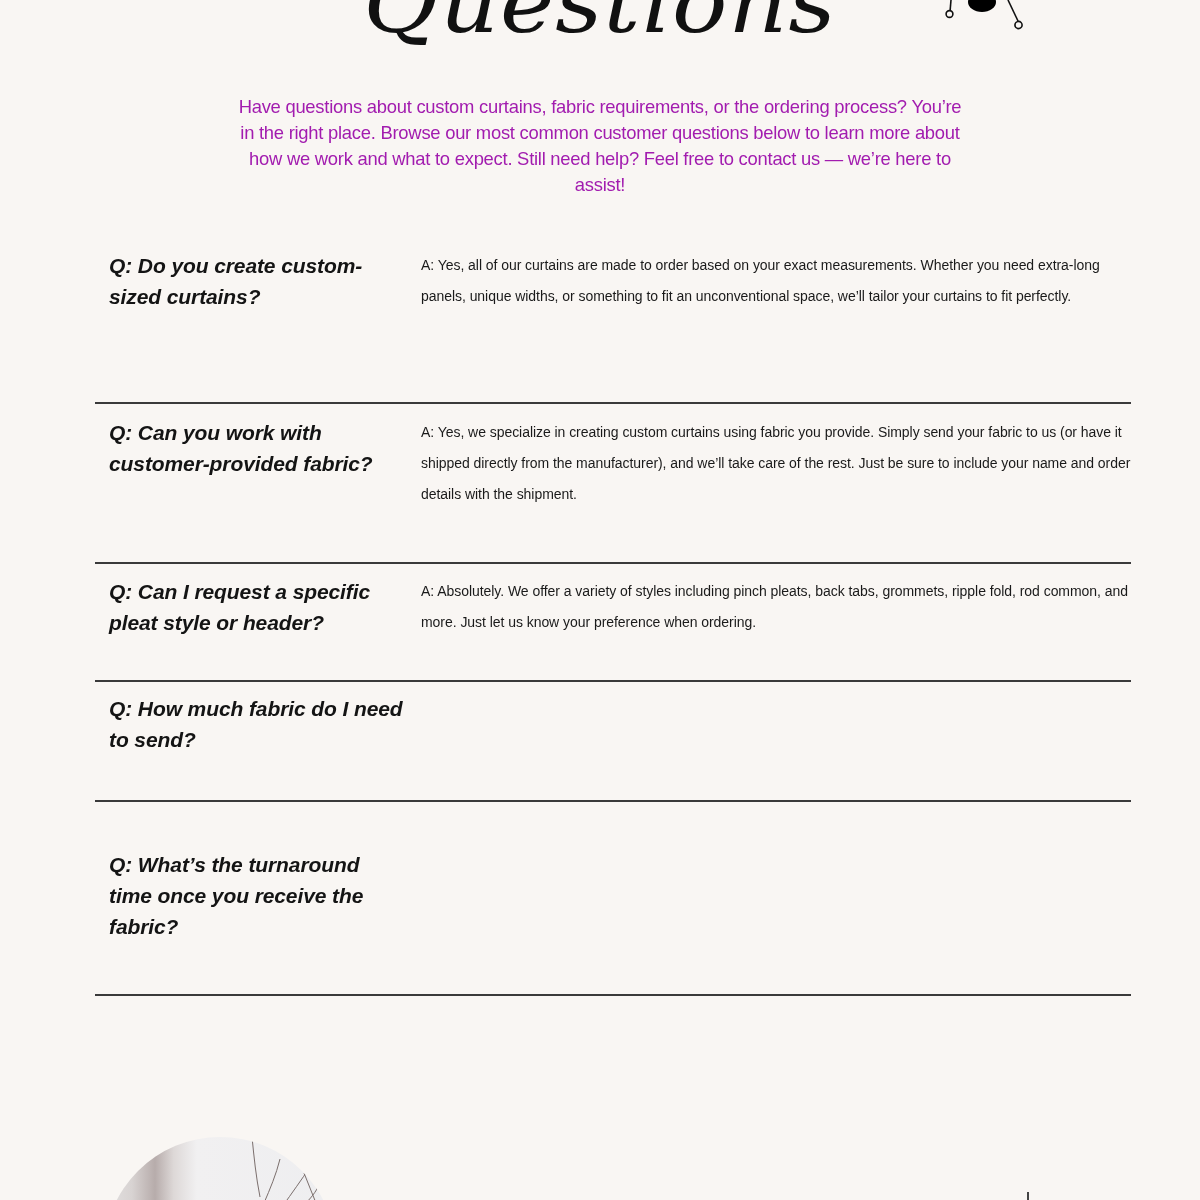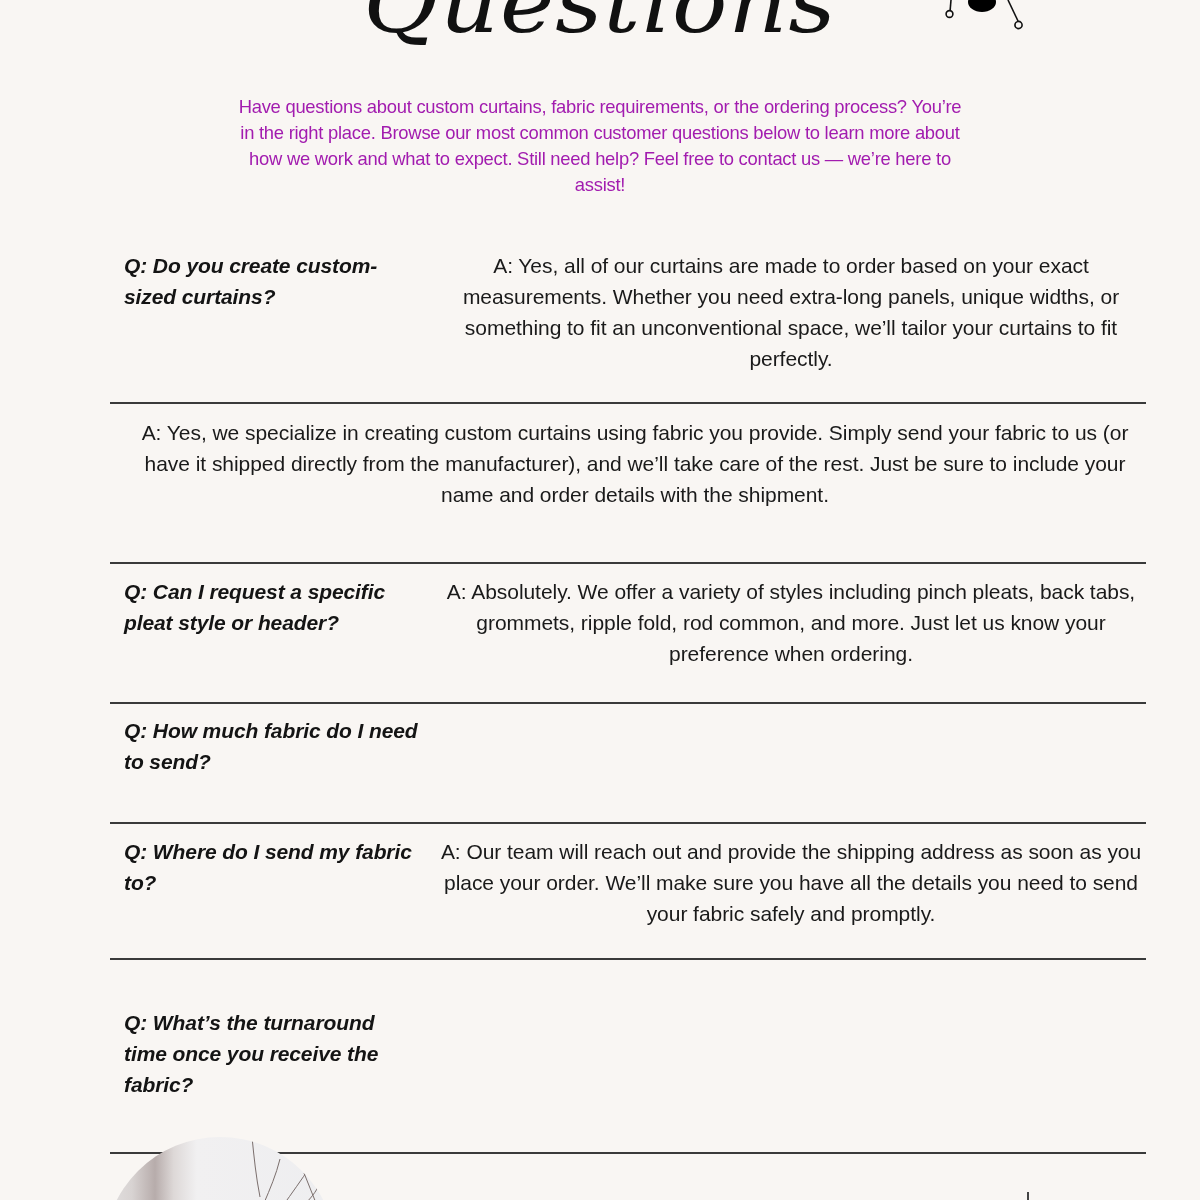--- a/index.html
+++ b/index.html
@@ -42,21 +42,21 @@
     width: 740px;
     top: 76px;
     text-align: center;
     font-size: 18.4px;
     line-height: 25.8px;
     color: #a21caf;
     letter-spacing: -0.25px;
   }
   .faq {
     position: absolute;
-    left: 110px;
+    left: 95px;
     top: 250px;
     width: 1036px;
   }
   .row {
     display: flex;
     border-bottom: 2px solid #3a3a3a;
     box-sizing: border-box;
   }
   .q {
     width: 312px;
@@ -65,25 +65,24 @@
     font-weight: bold;
     font-style: italic;
     font-size: 21px;
     line-height: 31px;
     color: #141414;
     letter-spacing: -0.1px;
   }
   .a {
     flex: 1;
     padding-left: 14px;
-    font-size: 21px;
+    font-size: 14px;
     line-height: 31px;
     color: #1a1a1a;
     letter-spacing: -0.05px;
-    text-align: center;
   }
   .photo {
     position: absolute;
     left: 104px;
     top: 1137px;
     width: 232px;
     height: 232px;
     border-radius: 50%;
     overflow: hidden;
     background: linear-gradient(90deg, #e4e2e2 0%, #d8d3d2 12%, #b7acab 22%, #ddd8d7 30%, #f1f0f1 40%, #eeeef0 100%);
@@ -112,32 +111,29 @@
 </svg>
 
 <p class="intro">Have questions about custom curtains, fabric requirements, or the ordering process? You’re in the right place. Browse our most common customer questions below to learn more about how we work and what to expect. Still need help? Feel free to contact us — we’re here to assist!</p>
 
 <div class="faq">
   <div class="row" style="height:154px; padding-top:0;">
     <div class="q">Q: Do you create custom-sized curtains?</div>
     <div class="a">A: Yes, all of our curtains are made to order based on your exact measurements. Whether you need extra-long panels, unique widths, or something to fit an unconventional space, we’ll tailor your curtains to fit perfectly.</div>
   </div>
   <div class="row" style="height:160px; padding-top:13px;">
+    <div class="q">Q: Can you work with customer-provided fabric?</div>
     <div class="a">A: Yes, we specialize in creating custom curtains using fabric you provide. Simply send your fabric to us (or have it shipped directly from the manufacturer), and we’ll take care of the rest. Just be sure to include your name and order details with the shipment.</div>
   </div>
-  <div class="row" style="height:140px; padding-top:12px;">
+  <div class="row" style="height:118px; padding-top:12px;">
     <div class="q">Q: Can I request a specific pleat style or header?</div>
     <div class="a">A: Absolutely. We offer a variety of styles including pinch pleats, back tabs, grommets, ripple fold, rod common, and more. Just let us know your preference when ordering.</div>
   </div>
   <div class="row" style="height:120px; padding-top:11px;">
     <div class="q">Q: How much fabric do I need to send?</div>
-  </div>
-  <div class="row" style="height:136px; padding-top:12px;">
-    <div class="q">Q: Where do I send my fabric to?</div>
-    <div class="a">A: Our team will reach out and provide the shipping address as soon as you place your order. We’ll make sure you have all the details you need to send your fabric safely and promptly.</div>
   </div>
   <div class="row" style="height:158px; padding-top:11px;margin-top:36px;">
     <div class="q">Q: What’s the turnaround time once you receive the fabric?</div>
   </div>
 </div>
 
 <div class="photo">
   <svg width="232" height="232" viewBox="0 0 232 232">
     <path d="M148 0 C150 20 152 40 156 60" stroke="#7a6e6c" stroke-width="1" fill="none"></path>
     <path d="M176 22 C172 38 166 52 160 66" stroke="#7a6e6c" stroke-width="1" fill="none"></path>

